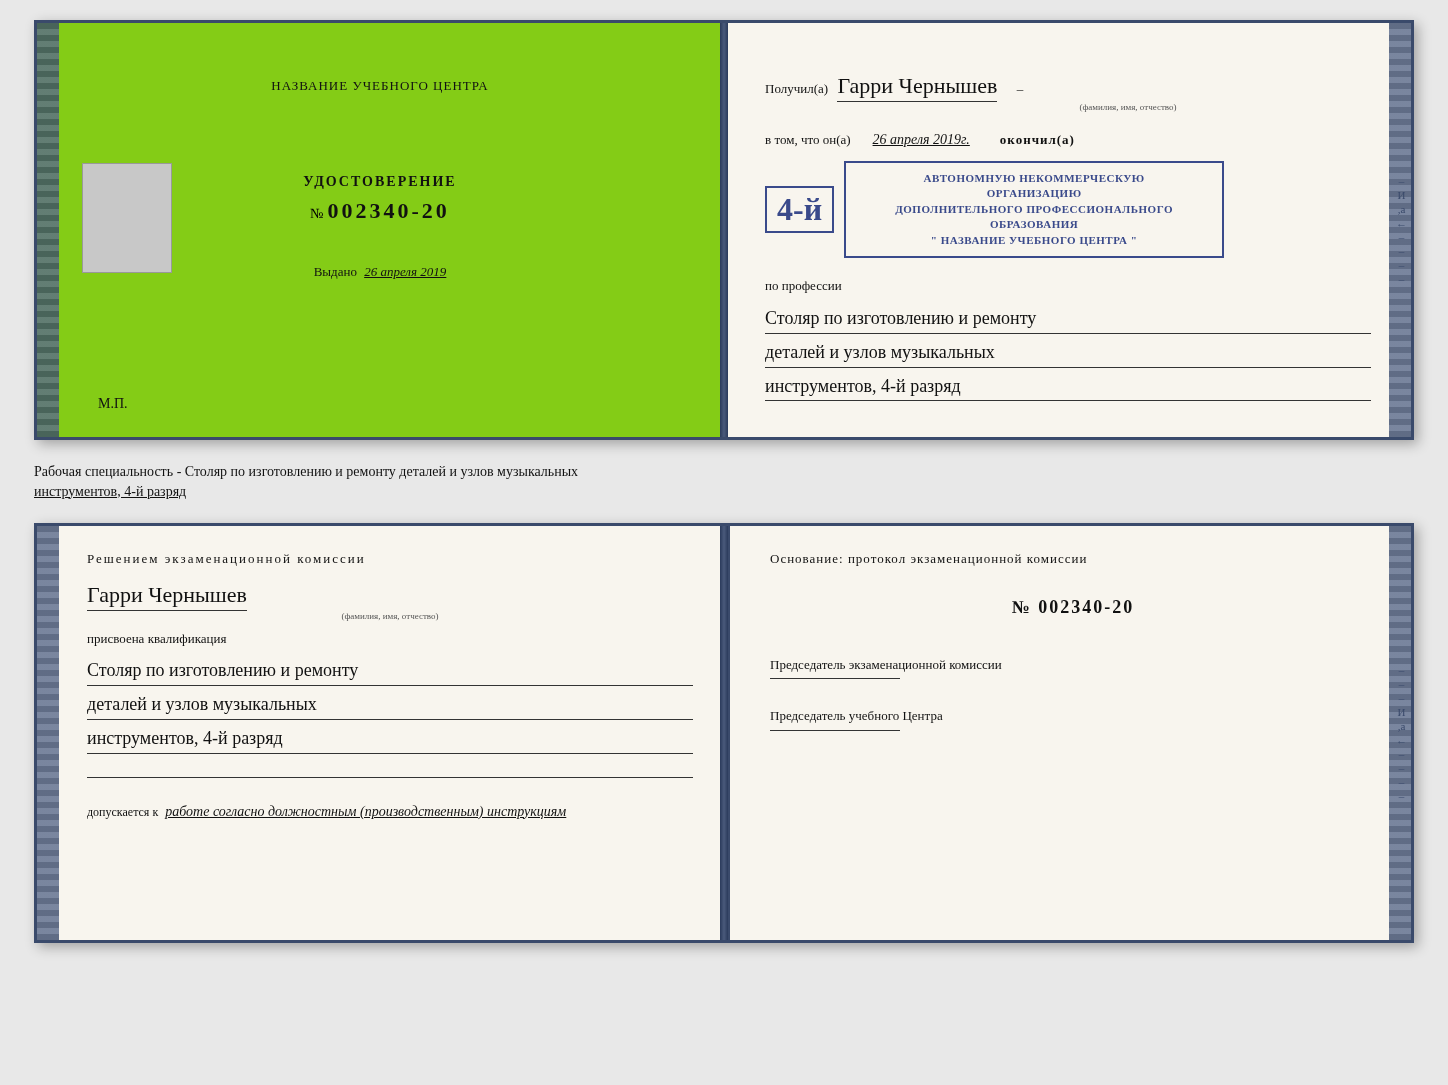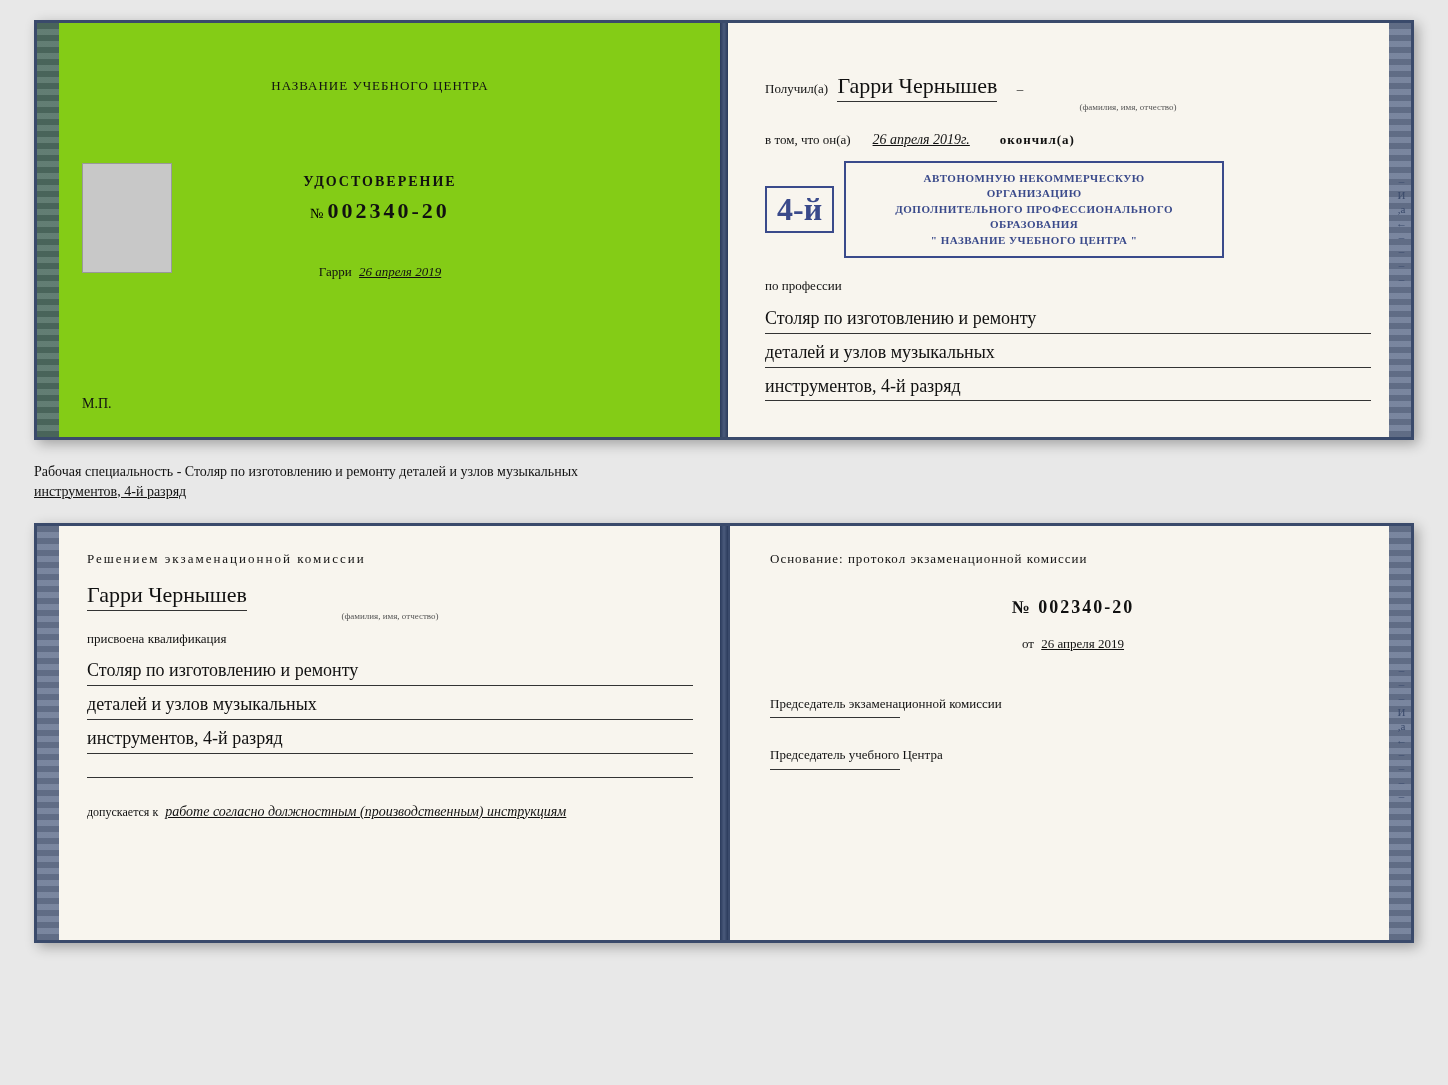--- a/index.html
+++ b/index.html
@@ -155,21 +155,21 @@
 
     .vydano-line {
       margin-top: 40px;
       font-size: 13px;
       color: #111;
     }
 
     .mp-line {
       position: absolute;
       bottom: 25px;
-      left: 45px;
+      left: 61px;
       font-size: 14px;
       color: #111;
     }
 
     
     .received-line {
       font-size: 13px;
       color: #111;
       margin-bottom: 5px;
       margin-top: 20px;
@@ -372,21 +372,21 @@
 
     <div class="udostoverenie-block">
       <div class="udostoverenie-title">УДОСТОВЕРЕНИЕ</div>
       <div style="margin-top:8px;">
         <span style="font-size:14px;">№</span>
         <span class="number-large">002340-20</span>
       </div>
     </div>
 
     <div class="vydano-line">
-      <span>Гарри</span>
+      <span>Выдано</span>
       <span style="font-style:italic; text-decoration:underline; margin-left:4px;">26 апреля 2019</span>
     </div>
 
     <div class="mp-line">М.П.</div>
   </div>
 
   <div class="book-spine"></div>
 
   <div class="page-right">
     <div class="side-decoration-right"></div>
@@ -478,24 +478,20 @@
 
     <div class="osnovaniye">Основание: протокол экзаменационной комиссии</div>
 
     <div style="text-align:center; margin: 10px 0;">
       <span class="number-protokol">
         <span>№</span>
         <span>002340-20</span>
       </span>
     </div>
 
-    <div class="ot-date" style="text-align:center; margin-bottom:15px;">
-      <span>от</span>
-      <span style="text-decoration:underline; margin-left:4px;">26 апреля 2019</span>
-    </div>
 
     <div class="predsedatel">
       <span>Председатель экзаменационной комиссии</span>
       <div class="dash-line"></div>
     </div>
 
     <div class="rukovoditel">
       <span>Председатель учебного Центра</span>
       <div class="dash-line"></div>
     </div>

